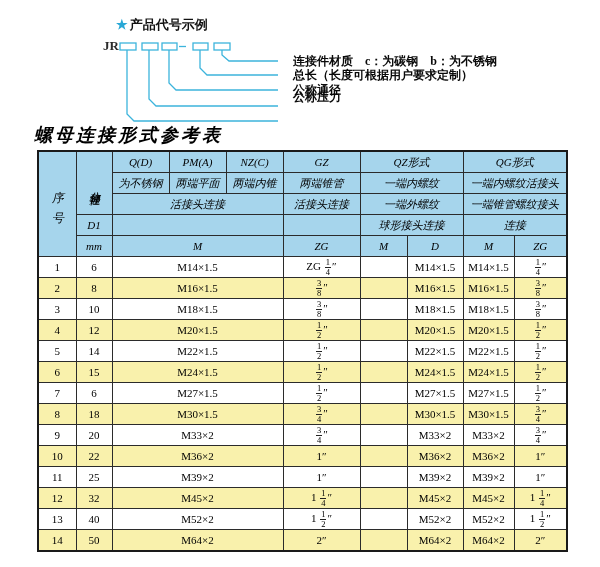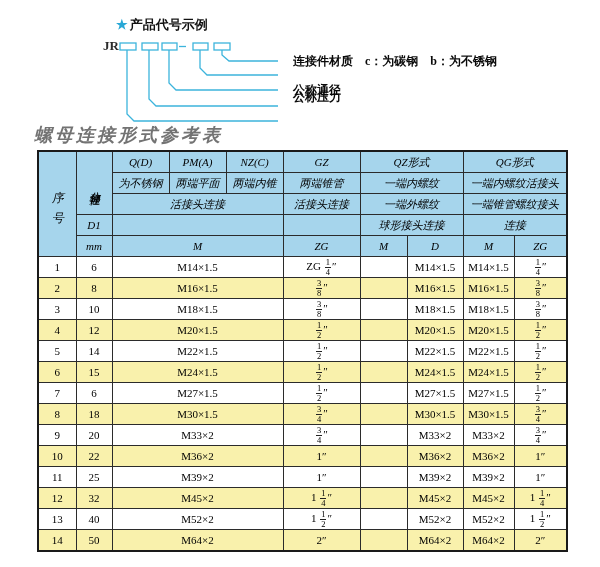--- a/index.html
+++ b/index.html
@@ -10,21 +10,21 @@
   .pc-heading{position:absolute;left:116px;top:16px;font-size:13px;font-weight:bold;white-space:nowrap;}
   .pc-heading .star{color:#29a8d6;margin-right:2px;}
   .pc-prefix{position:absolute;left:103px;top:38px;font-size:13px;font-weight:bold;
              font-family:Liberation Serif, serif;color:#2b2b2b;}
   .diagram-svg{position:absolute;left:0;top:0;}
   .code-label{position:absolute;left:281px;height:14px;font-size:12px;font-weight:bold;
               white-space:nowrap;color:#0a0a0a;line-height:14px;margin-left:12px;}
 
   
   .tbl-title{position:absolute;left:34px;top:123px;font-size:18px;font-weight:bold;font-style:italic;
-             letter-spacing:3px;color:#737373;}
+             letter-spacing:3px;color:#000000;}
 
   
   table.nut{position:absolute;left:37px;top:150px;width:530px;border-collapse:collapse;
             table-layout:fixed;border:2px solid #1a1a1a;}
   table.nut th, table.nut td{border:1px solid #2b2b2b;text-align:center;vertical-align:middle;
             padding:0;font-weight:normal;overflow:hidden;}
   table.nut th{background:#a6d5ec;height:20px;font-size:11px;color:#000;font-style:italic;}
   table.nut td{height:20px;font-size:11px;color:#000;}
   .vseq{writing-mode:vertical-rl;text-orientation:upright;letter-spacing:22px;font-size:12px;}
   .vdn{writing-mode:vertical-rl;text-orientation:upright;letter-spacing:1px;font-size:11px;}
@@ -57,20 +57,21 @@
       <rect x="214" y="43" width="16" height="7" fill="#fff"></rect>
       <polyline points="222,50 222,55 229,61 278,61"></polyline>
       <polyline points="200,50 200,68 207,75 278,75"></polyline>
       <polyline points="169,50 169,83 176,90 278,90"></polyline>
       <polyline points="149,50 149,99 156,106 278,106"></polyline>
       <polyline points="127,50 127,114 134,121 278,121"></polyline>
     </g>
   </svg>
 
   <div class="code-label" style="top:54px">连接件材质　c：为碳钢　b：为不锈钢</div>
+  <div class="code-label" style="top:68px">总长（长度可根据用户要求定制）</div>
   <div class="code-label" style="top:83px">公称通径</div>
   <div class="code-label" style="top:90px">公称压力</div>
 
   <div class="tbl-title">螺母连接形式参考表</div>
 
   <table class="nut">
     <colgroup>
       <col style="width:38px">
         <col style="width:36px">
       <col style="width:57px">

